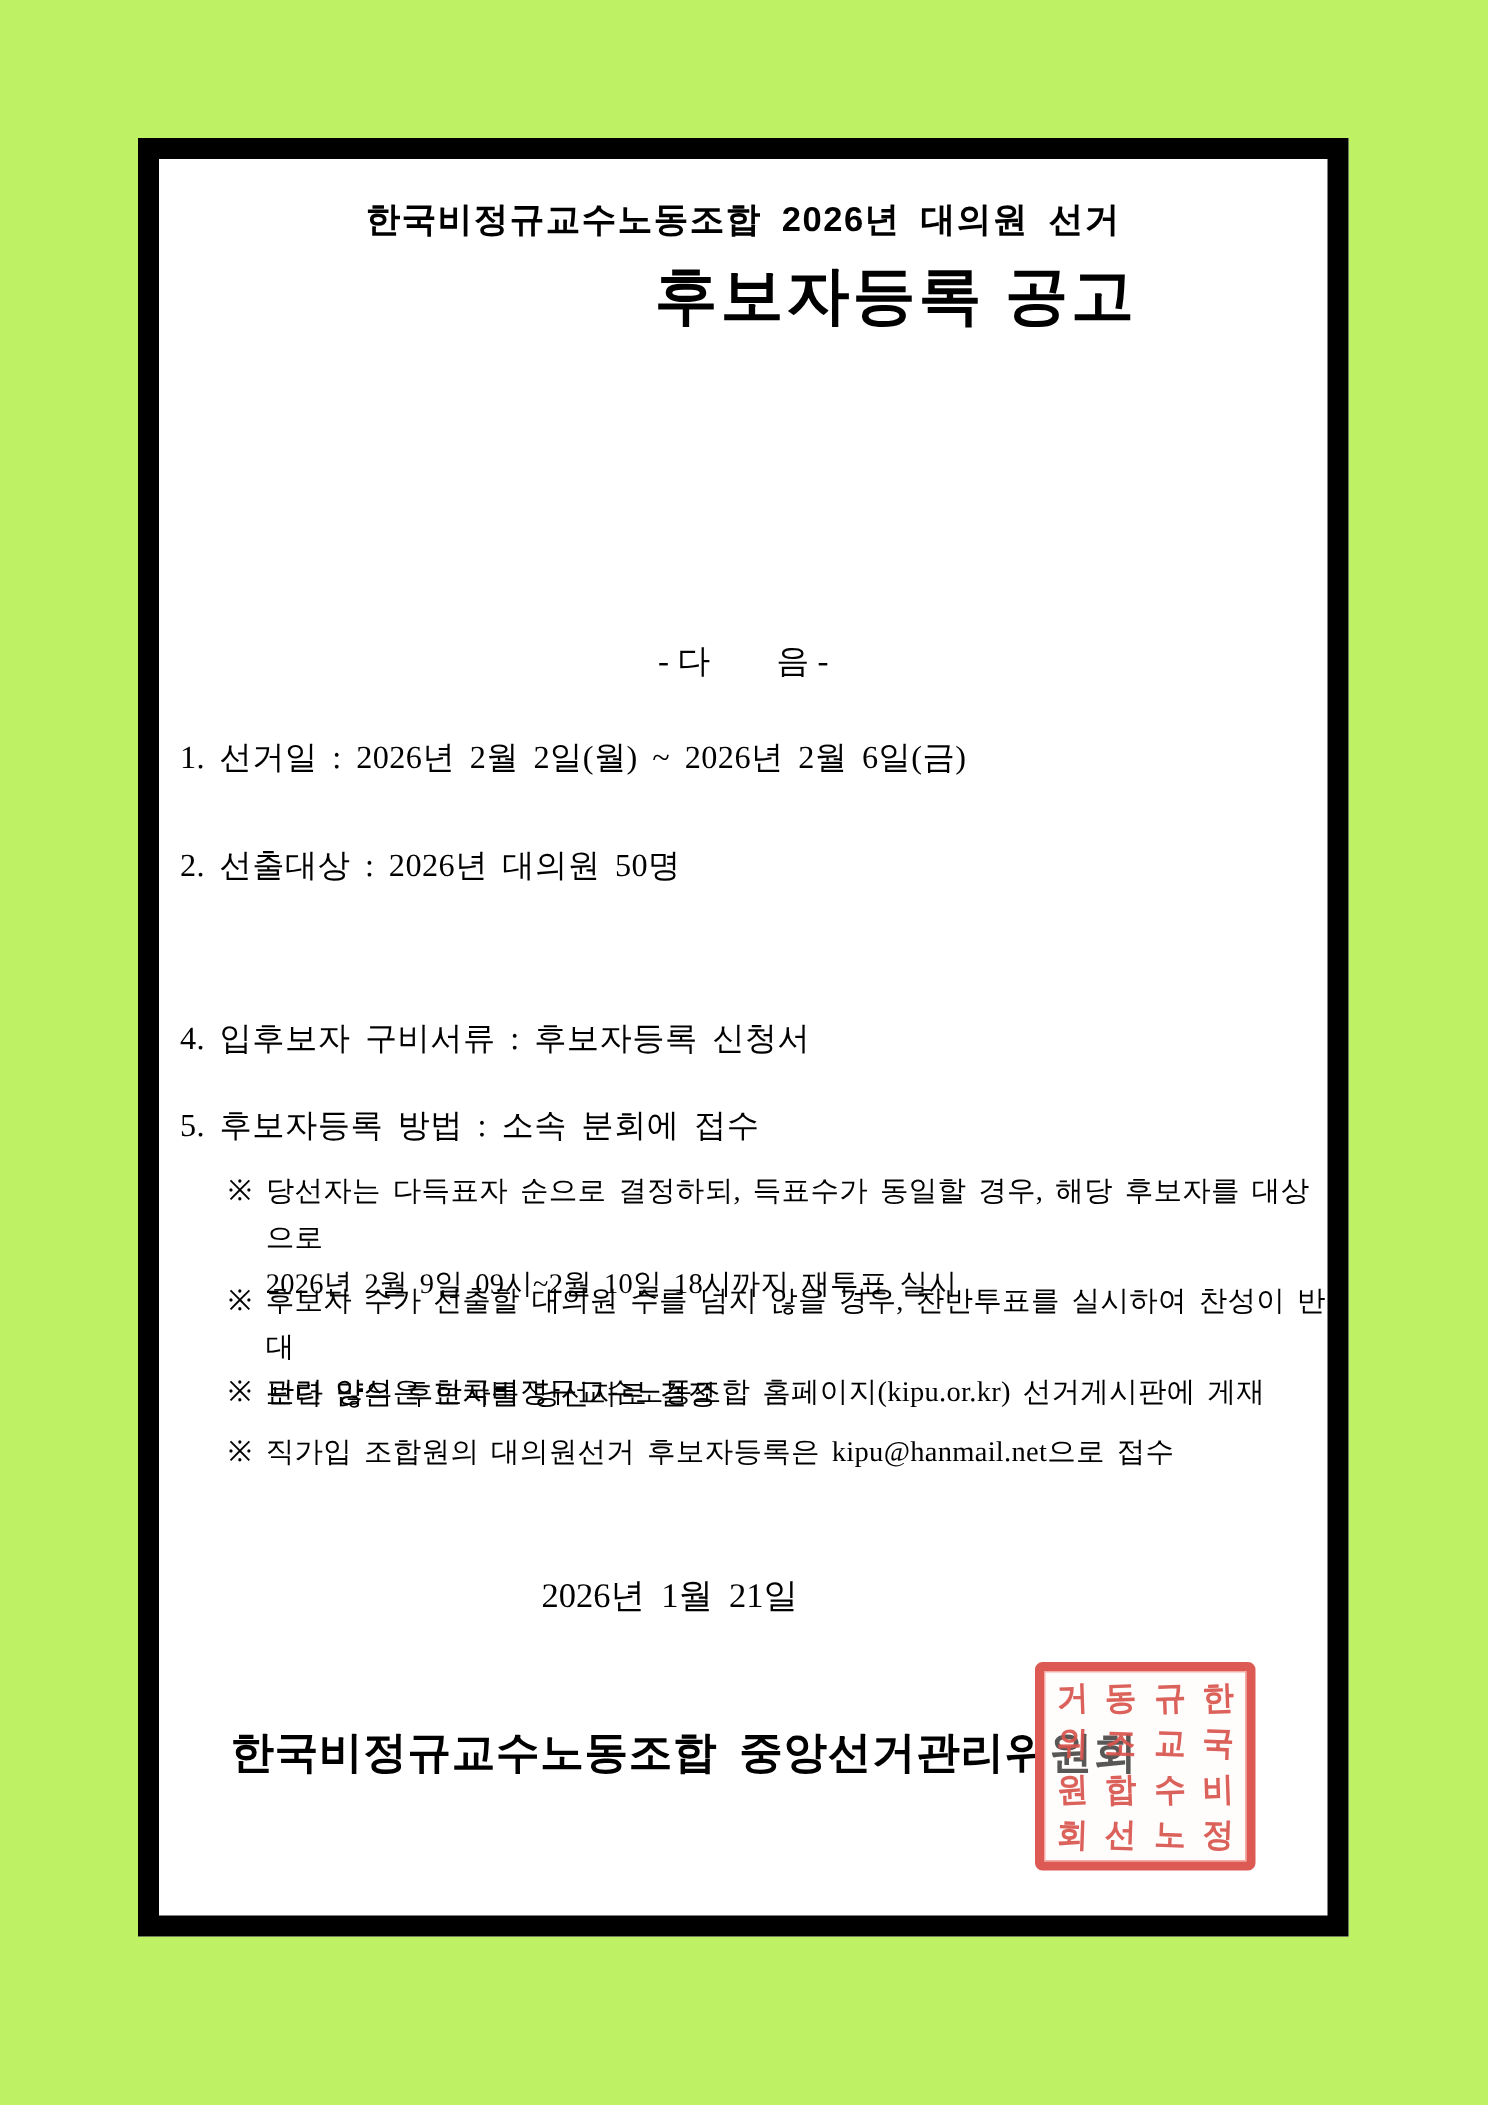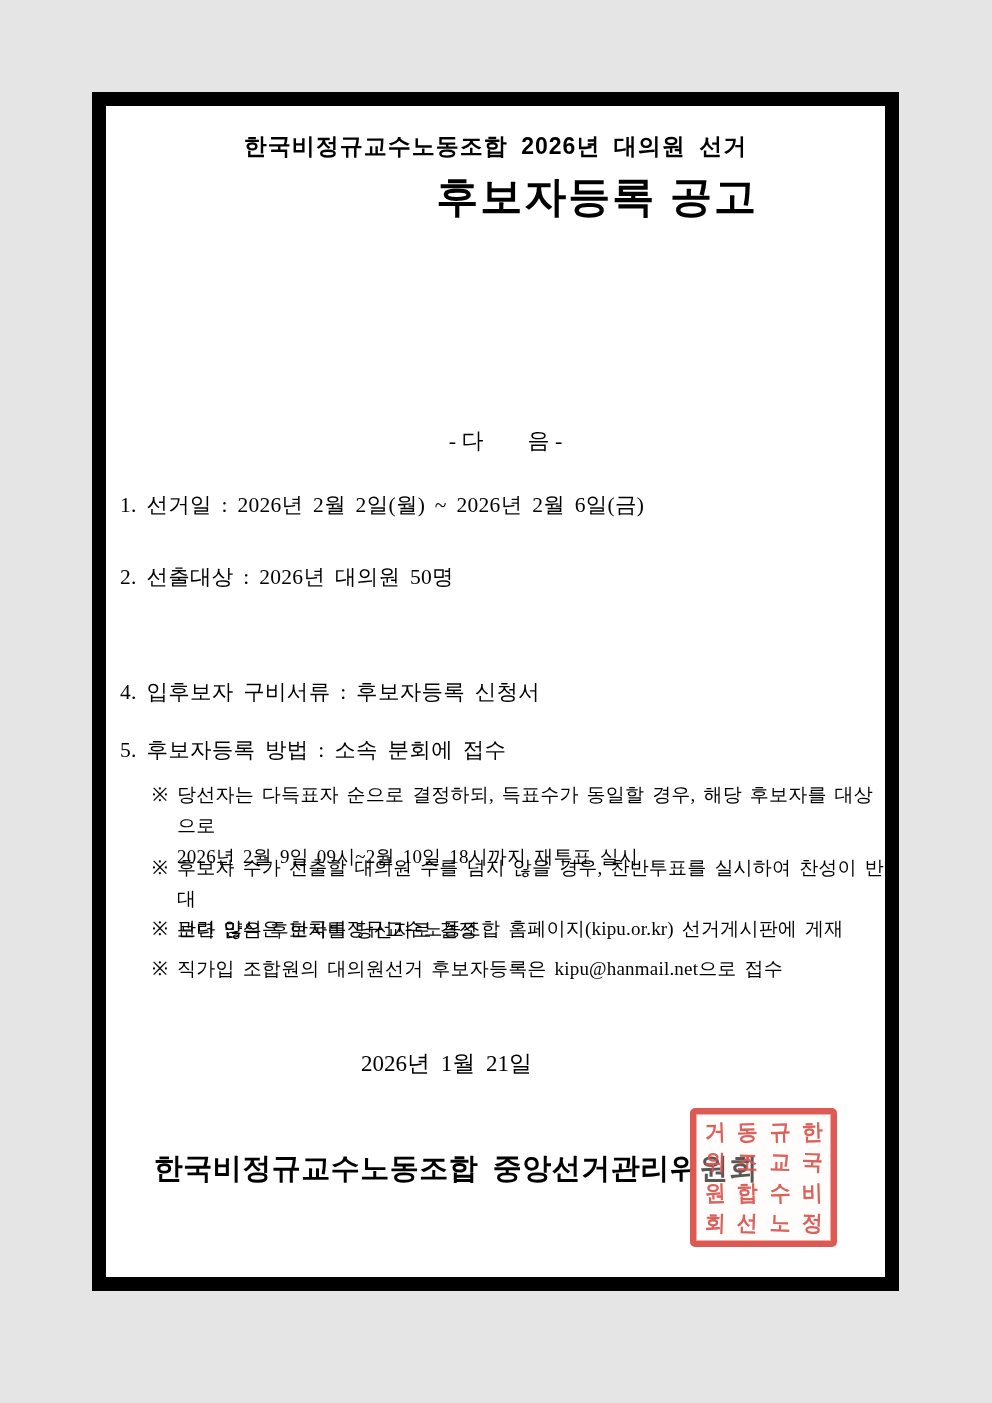--- a/index.html
+++ b/index.html
@@ -2,21 +2,21 @@
 <html><head>
 <meta charset="utf-8">
 <style>
   * { margin: 0; padding: 0; box-sizing: border-box; }
   html, body { background: #ffffff; }
   body { font-family: "Liberation Serif", "DejaVu Serif", serif; color: #000; }
   .page {
     position: relative;
     width: 992px;
     height: 1403px;
-    background: #e5e5e5;
+    background: #bef264;
     overflow: hidden;
   }
   .frame {
     position: absolute;
     left: 92px; top: 92px;
     width: 807px; height: 1199px;
     border: 14px solid #000000;
     background: #ffffff;
   }
   .subtitle {
@@ -45,21 +45,21 @@
     left: 120px; top: 312px;
     width: 760px;
     font-size: 21.5px;
     line-height: 45px;
     white-space: pre-line;
     word-spacing: 7px;
     letter-spacing: 0.5px;
   }
   .daum {
     position: absolute;
-    left: 116px; top: 426px;
+    left: 106px; top: 426px;
     width: 779px;
     text-align: center;
     font-size: 22px;
     white-space: pre;
   }
   .list-item {
     position: absolute;
     left: 120px;
     width: 762px;
     font-size: 21.5px;

